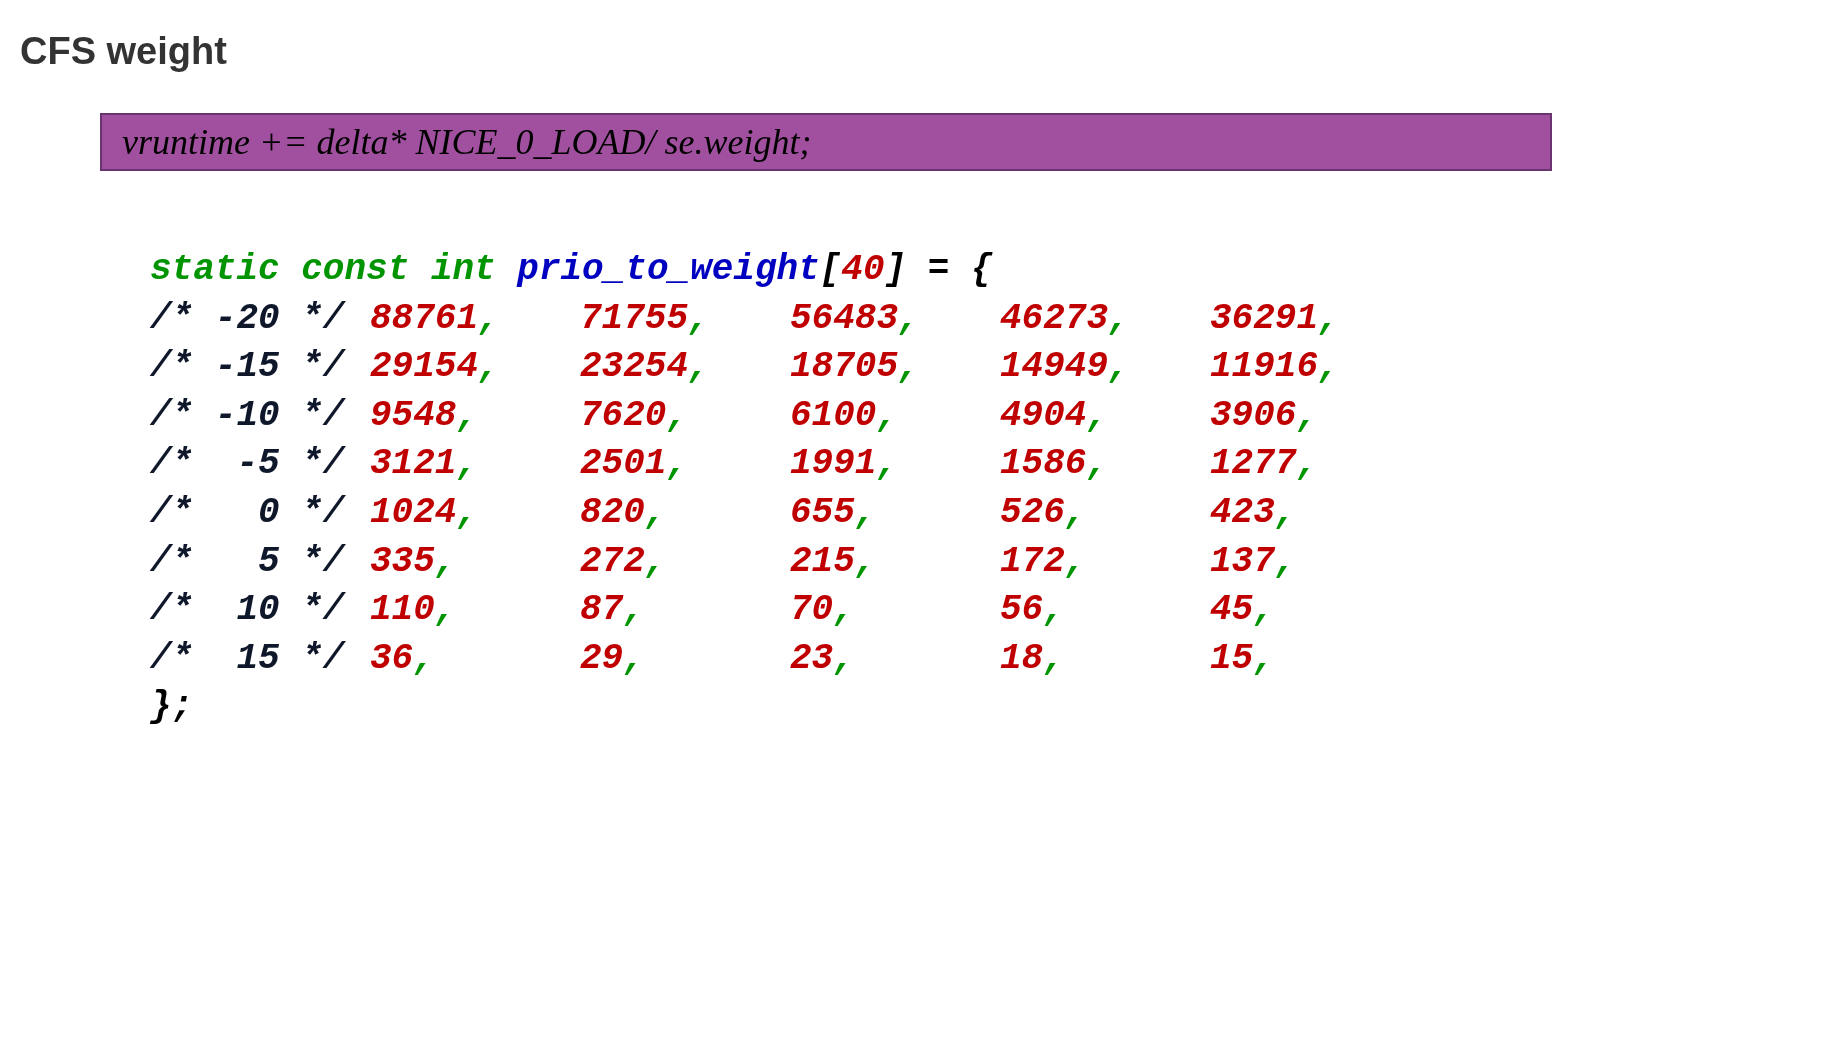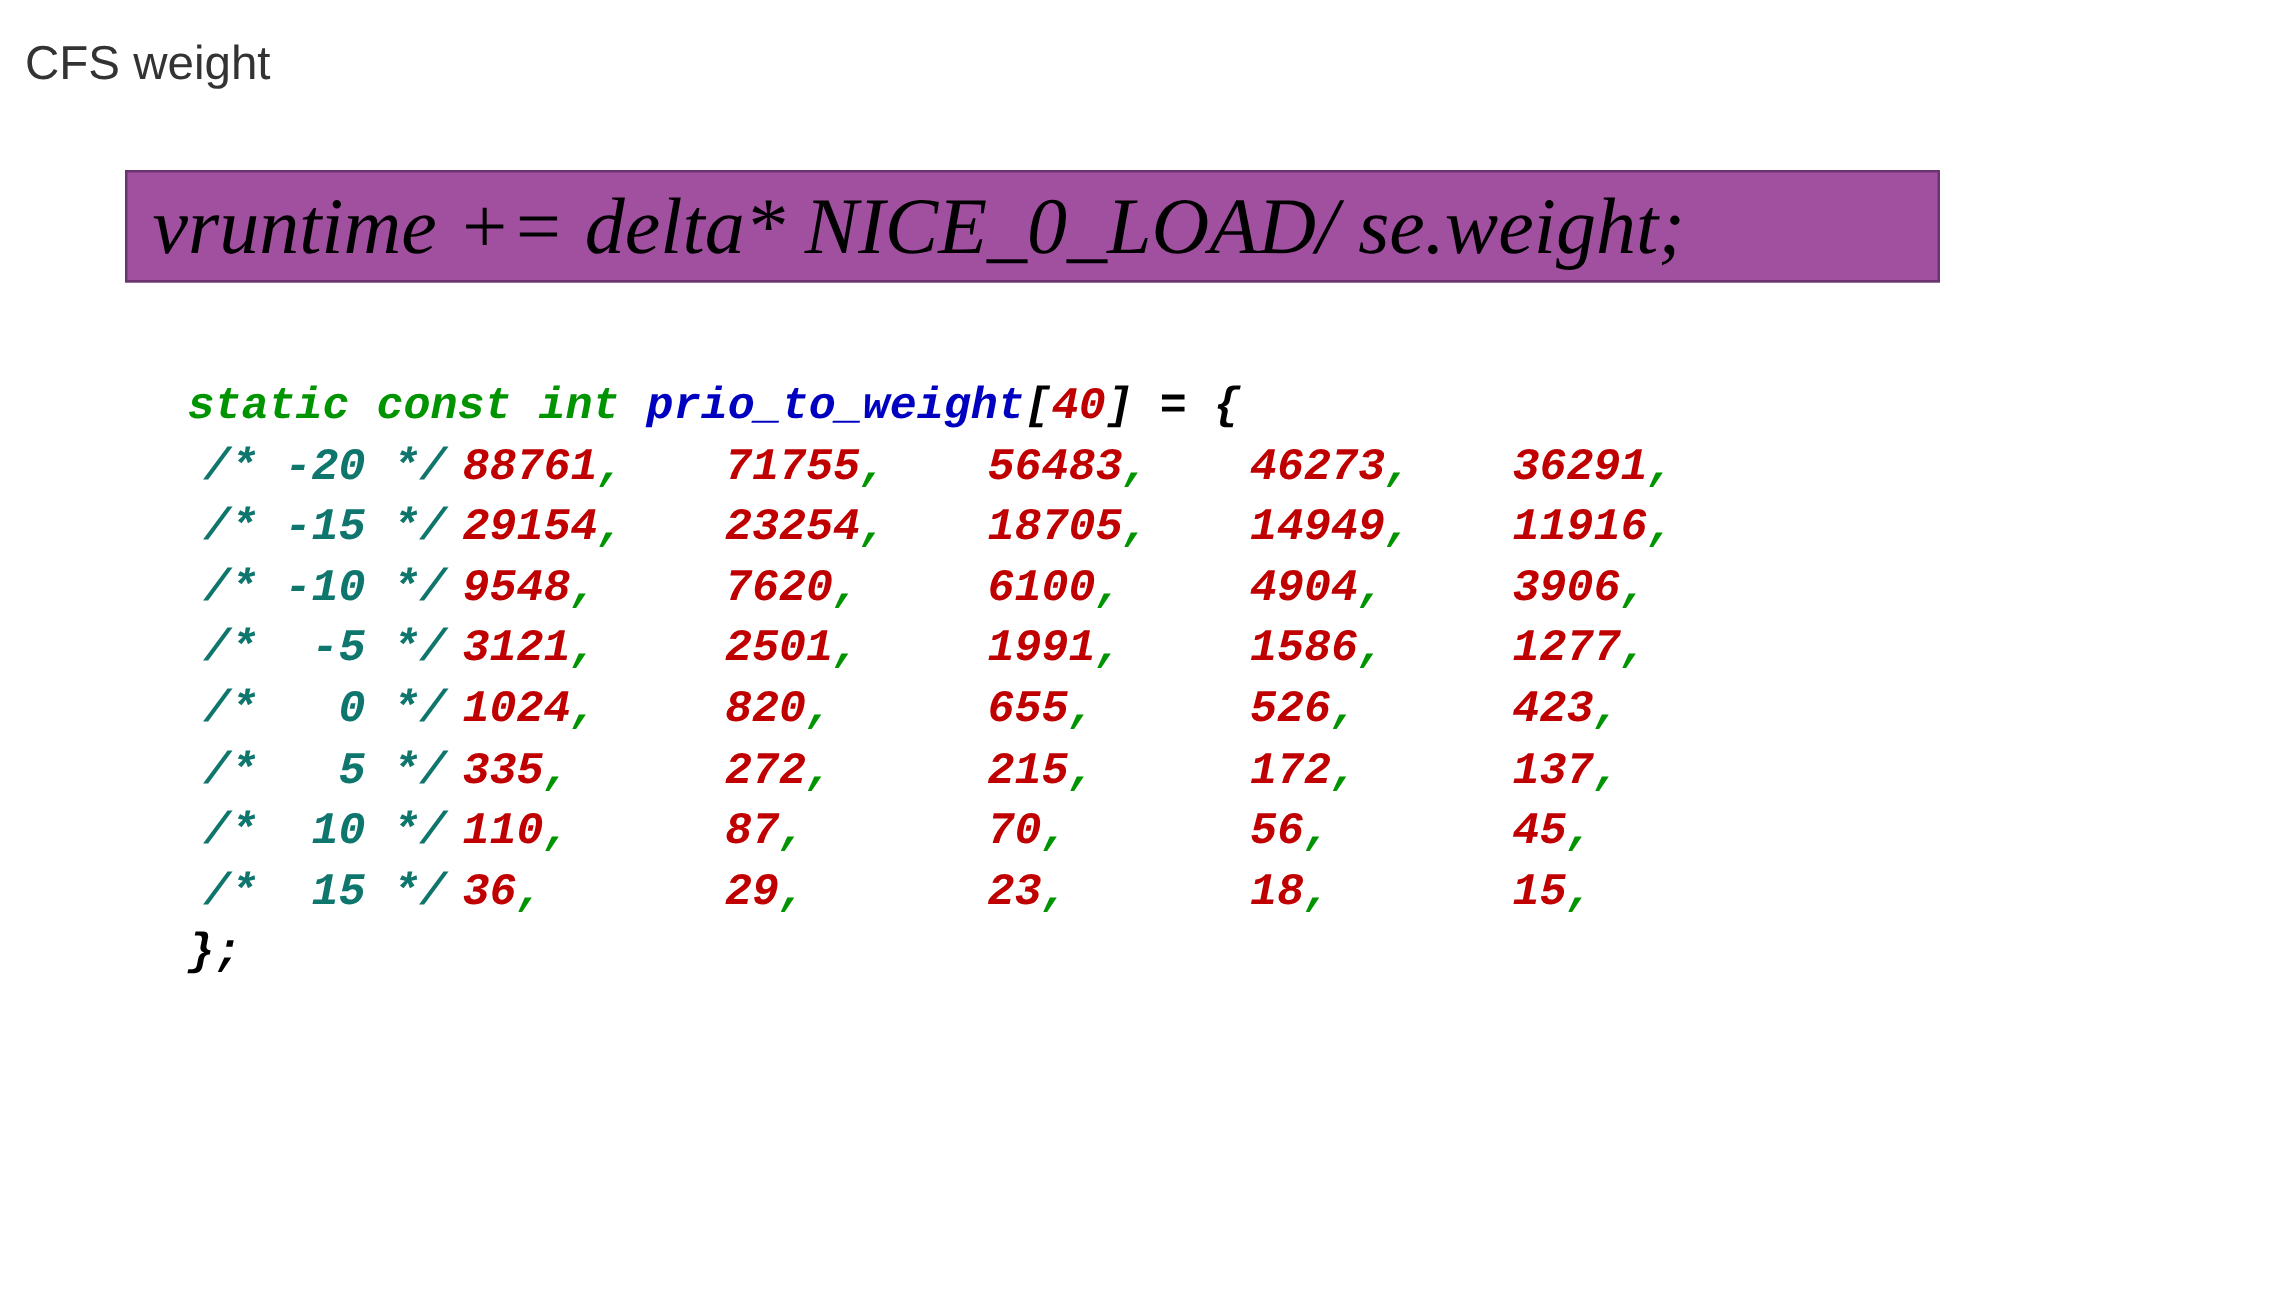--- a/index.html
+++ b/index.html
@@ -6,52 +6,52 @@
       margin: 0;
       padding: 20px;
       font-family: Arial, sans-serif;
       background: #ffffff;
       width: 1822px;
       box-sizing: border-box;
     }
     .title {
       font-size: 38px;
       color: #333;
-      margin-bottom: 63px;
+      margin-bottom: 40px;
       margin-top: 10px;
-      font-weight: normal;
+      font-weight: bold;
     }
     .formula-box {
       background: #a0509e;
       border: 2px solid #6a3470;
       margin-left: 80px;
       margin-right: 250px;
       padding: 6px 20px;
       margin-bottom: 75px;
     }
     .formula-text {
       font-family: Georgia, "Times New Roman", serif;
       font-style: italic;
-      font-size: 64px;
+      font-size: 36px;
       color: #000000;
       font-weight: 500;
     }
     .code-block {
       font-family: "Courier New", monospace;
       font-size: 36px;
       font-weight: bold;
       margin-left: 130px;
       line-height: 1.35;
       font-style: italic;
     }
     .kw-green { color: #009500; }
     .kw-blue { color: #0000c0; }
     .num-red { color: #c00000; }
     .punct { color: #009500; }
-    .comment { color: #0f766e; text-align: center; }
+    .comment { color: #0f172a; }
     .brace { color: #000000; }
     .row { white-space: pre; }
     .row .cmt-cell { display: inline-block; width: 220px; }
     .row .val-cell { display: inline-block; width: 210px; text-align: left; }
     .first-line { white-space: pre; }
     .close-line { white-space: pre; }
   </style>
 </head>
 <body>
 

